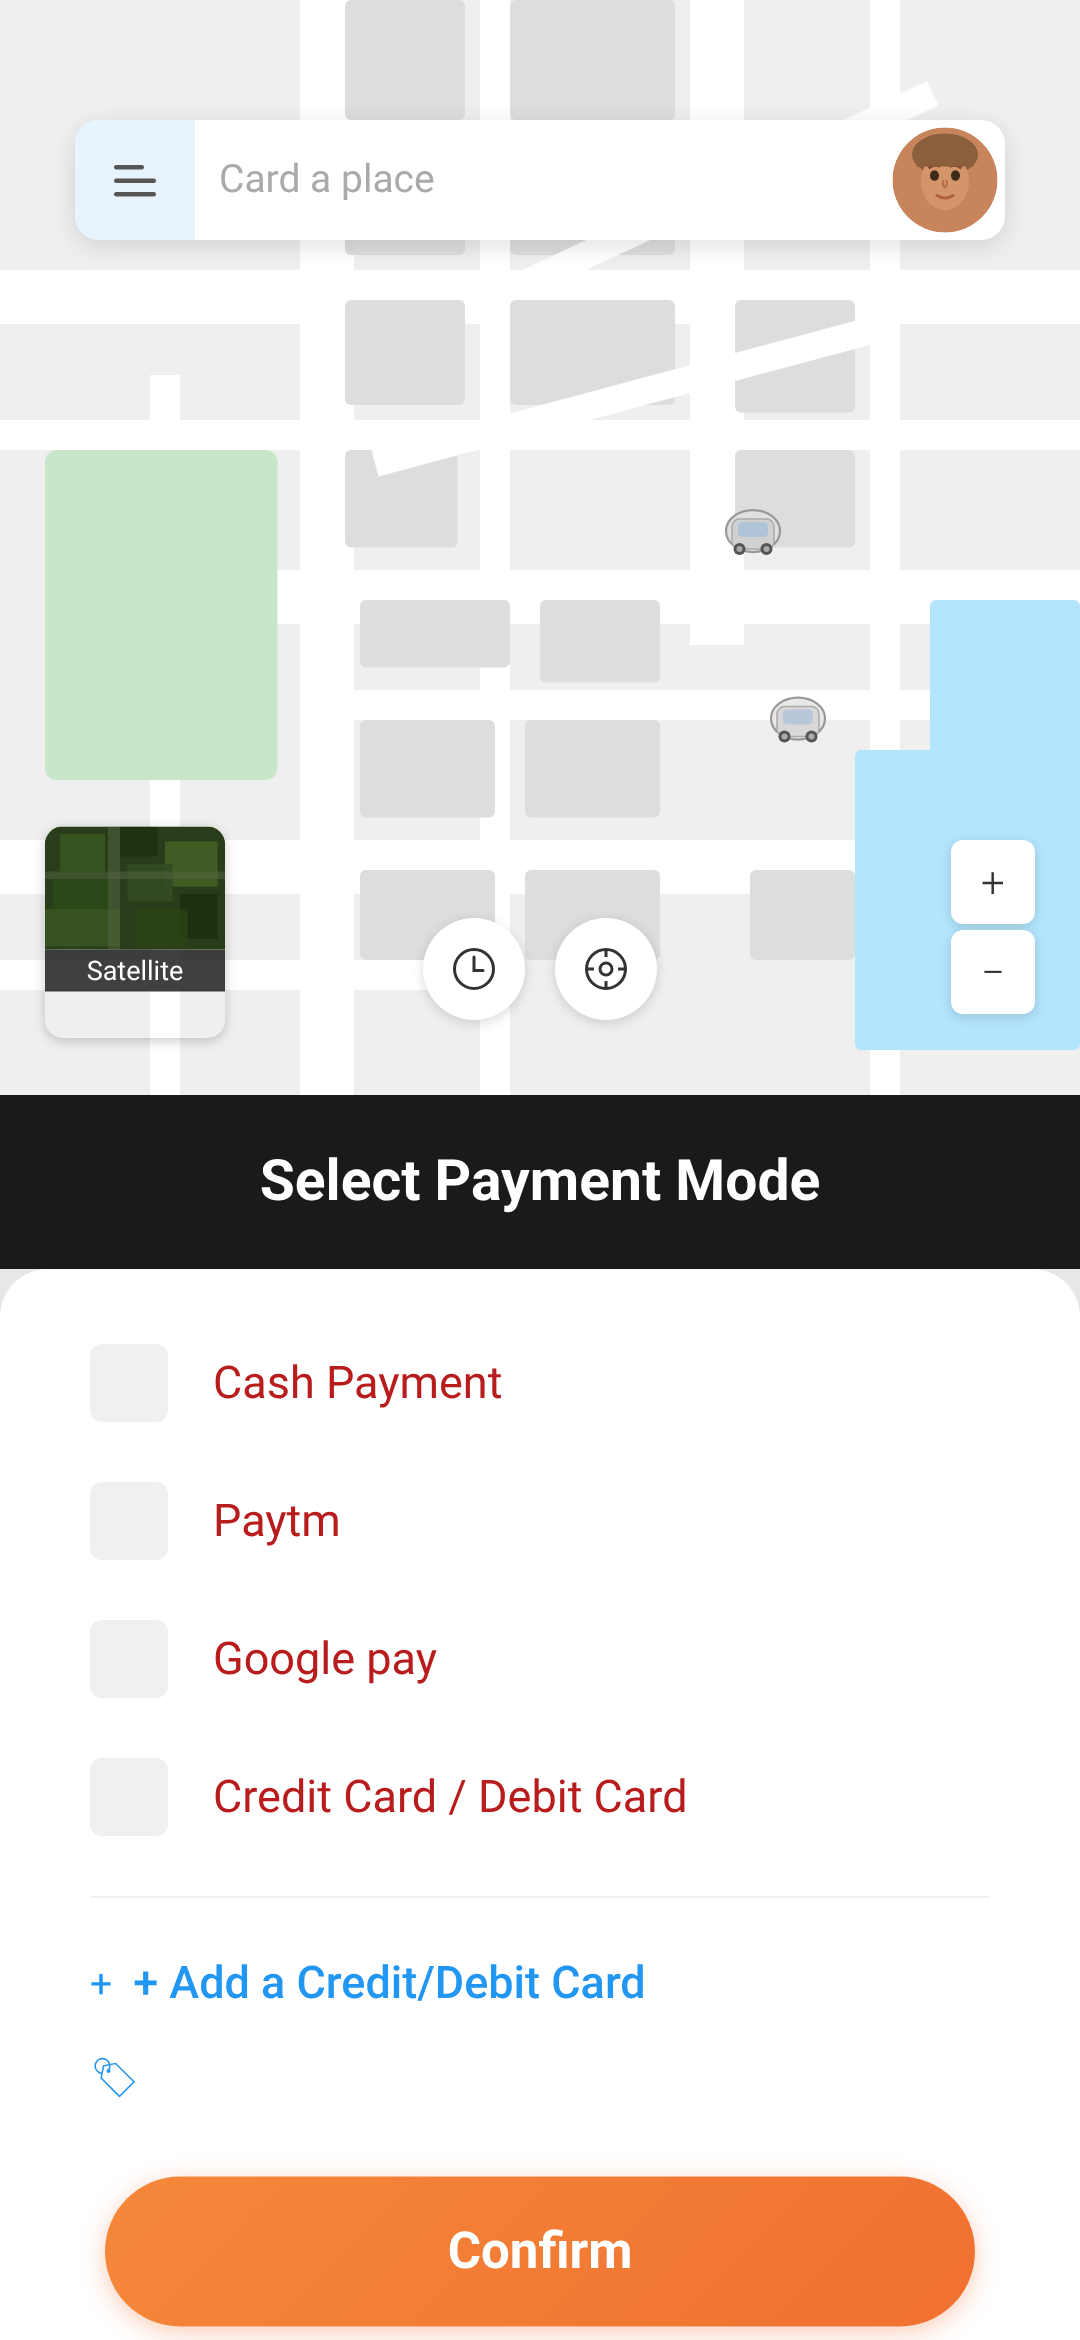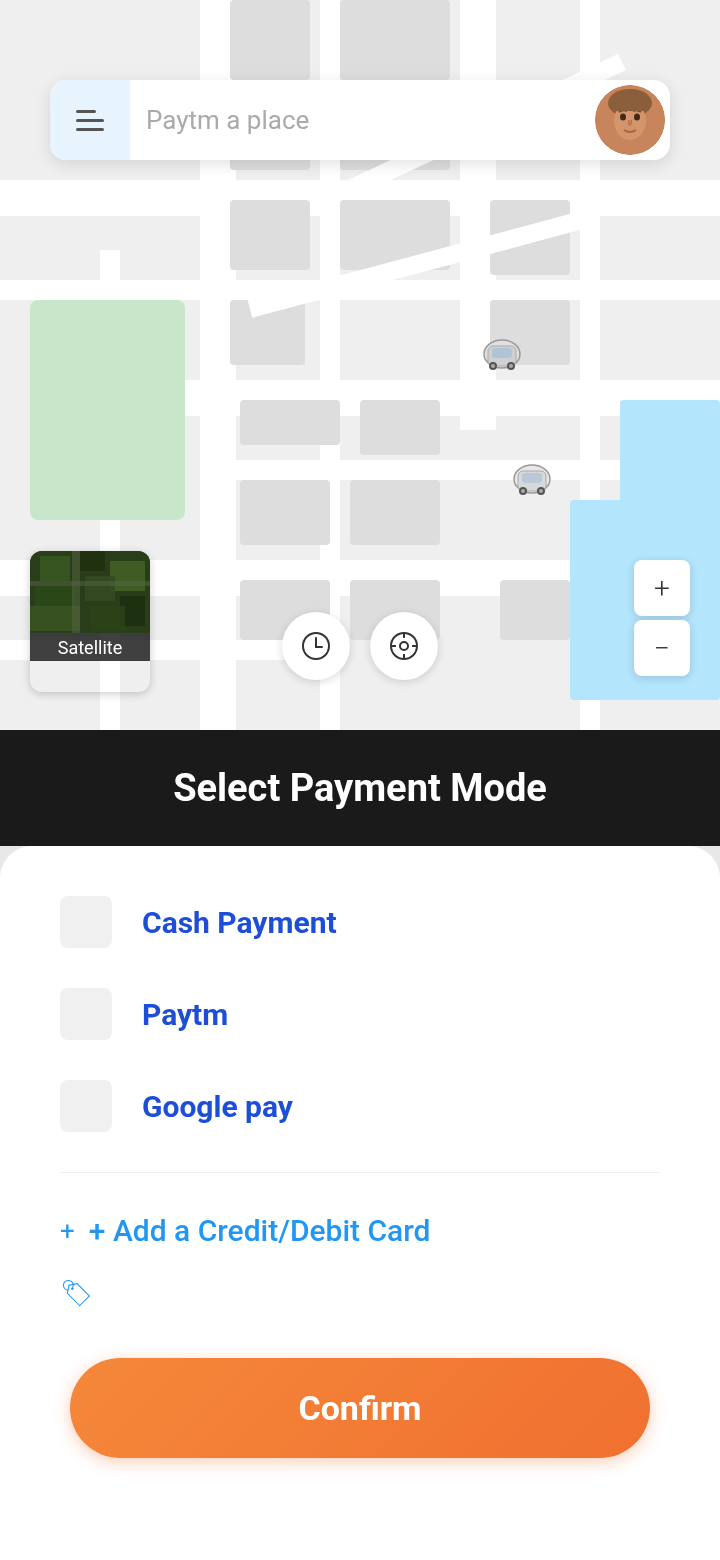--- a/index.html
+++ b/index.html
@@ -238,22 +238,22 @@
       border-radius: 8px;
       background: #f0f0f0;
       flex-shrink: 0;
       display: flex;
       align-items: center;
       justify-content: center;
     }
 
     .payment-label {
       font-size: 30px;
-      color: #1d4ed8;
-      font-weight: 700;
+      color: #b91c1c;
+      font-weight: 400;
     }
 
     .divider {
       width: 100%;
       height: 1px;
       background: #f0f0f0;
       margin: 10px 0 40px;
     }
 
     
@@ -429,21 +429,21 @@
   </div>
 
   <div class="search-bar">
     <div class="menu-btn">
       <div class="menu-lines">
         <div class="menu-line"></div>
         <div class="menu-line" style="width:28px;"></div>
         <div class="menu-line" style="width:28px;"></div>
       </div>
     </div>
-    <div class="search-input-area">Paytm a place</div>
+    <div class="search-input-area">Card a place</div>
     <div class="avatar-container">
       <div class="avatar-face">
 
         <svg width="70" height="70" viewBox="0 0 70 70">
           <circle cx="35" cy="35" r="35" fill="#c8845a"></circle>
 
           <ellipse cx="35" cy="18" rx="22" ry="14" fill="#8b5e3c"></ellipse>
 
           <ellipse cx="35" cy="36" rx="16" ry="19" fill="#d4956a"></ellipse>
 
@@ -534,20 +534,28 @@
 
   <div class="payment-option">
     <div class="payment-checkbox">
       <svg width="24" height="24" viewBox="0 0 24 24" fill="none">
         <rect width="24" height="24" rx="4" fill="#f0f0f0"></rect>
       </svg>
     </div>
     <div class="payment-label">Google pay</div>
   </div>
 
+  <div class="payment-option">
+    <div class="payment-checkbox">
+      <svg width="24" height="24" viewBox="0 0 24 24" fill="none">
+        <rect width="24" height="24" rx="4" fill="#f0f0f0"></rect>
+      </svg>
+    </div>
+    <div class="payment-label">Credit Card / Debit Card</div>
+  </div>
 
   <div class="divider"></div>
 
   <div class="action-link">
     <span class="action-link-icon">+</span>
     <span class="action-link-text">+ Add a Credit/Debit Card</span>
   </div>
 
   <div class="action-link">
     <span class="action-link-icon">🏷</span>

